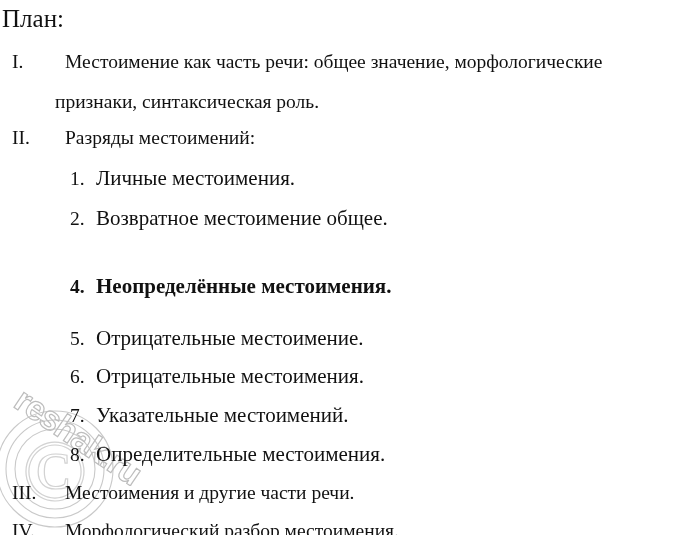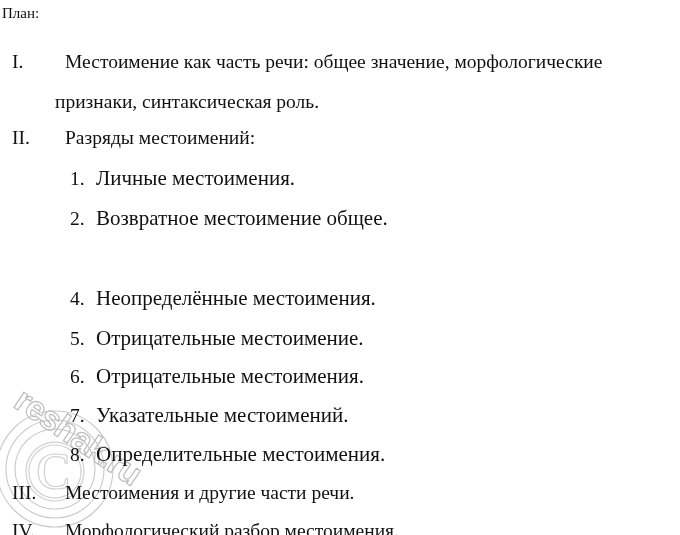--- a/index.html
+++ b/index.html
@@ -82,21 +82,21 @@
   .doc-line {
     position: absolute;
     white-space: nowrap;
     font-size: 19.5px;
     line-height: 1;
   }
 
   .heading {
     left: 2px;
     top: 6px;
-    font-size: 15px;
+    font-size: 25px;
   }
 
   
   .roman-row {
     left: 12px;
     width: 676px;
   }
   .roman-row .marker {
     display: inline-block;
     width: 53px;
@@ -154,21 +154,21 @@
     <div class="doc-line roman-row" style="top:128px;">
       <span class="marker">II.</span><span class="body">Разряды местоимений:</span>
     </div>
 
     <div class="doc-line num-row" style="top:168px;">
       <span class="marker">1.</span><span class="body">Личные местоимения.</span>
     </div>
     <div class="doc-line num-row" style="top:208px;">
       <span class="marker">2.</span><span class="body">Возвратное местоимение общее.</span>
     </div>
-    <div class="doc-line num-row" style="top:288px;">
+    <div class="doc-line num-row" style="top:276px;font-weight:bold;">
       <span class="marker">4.</span><span class="body">Неопределённые местоимения.</span>
     </div>
     <div class="doc-line num-row" style="top:328px;">
       <span class="marker">5.</span><span class="body">Отрицательные местоимение.</span>
     </div>
     <div class="doc-line num-row" style="top:366px;">
       <span class="marker">6.</span><span class="body">Отрицательные местоимения.</span>
     </div>
     <div class="doc-line num-row" style="top:405px;">
       <span class="marker">7.</span><span class="body">Указательные местоимений.</span>

